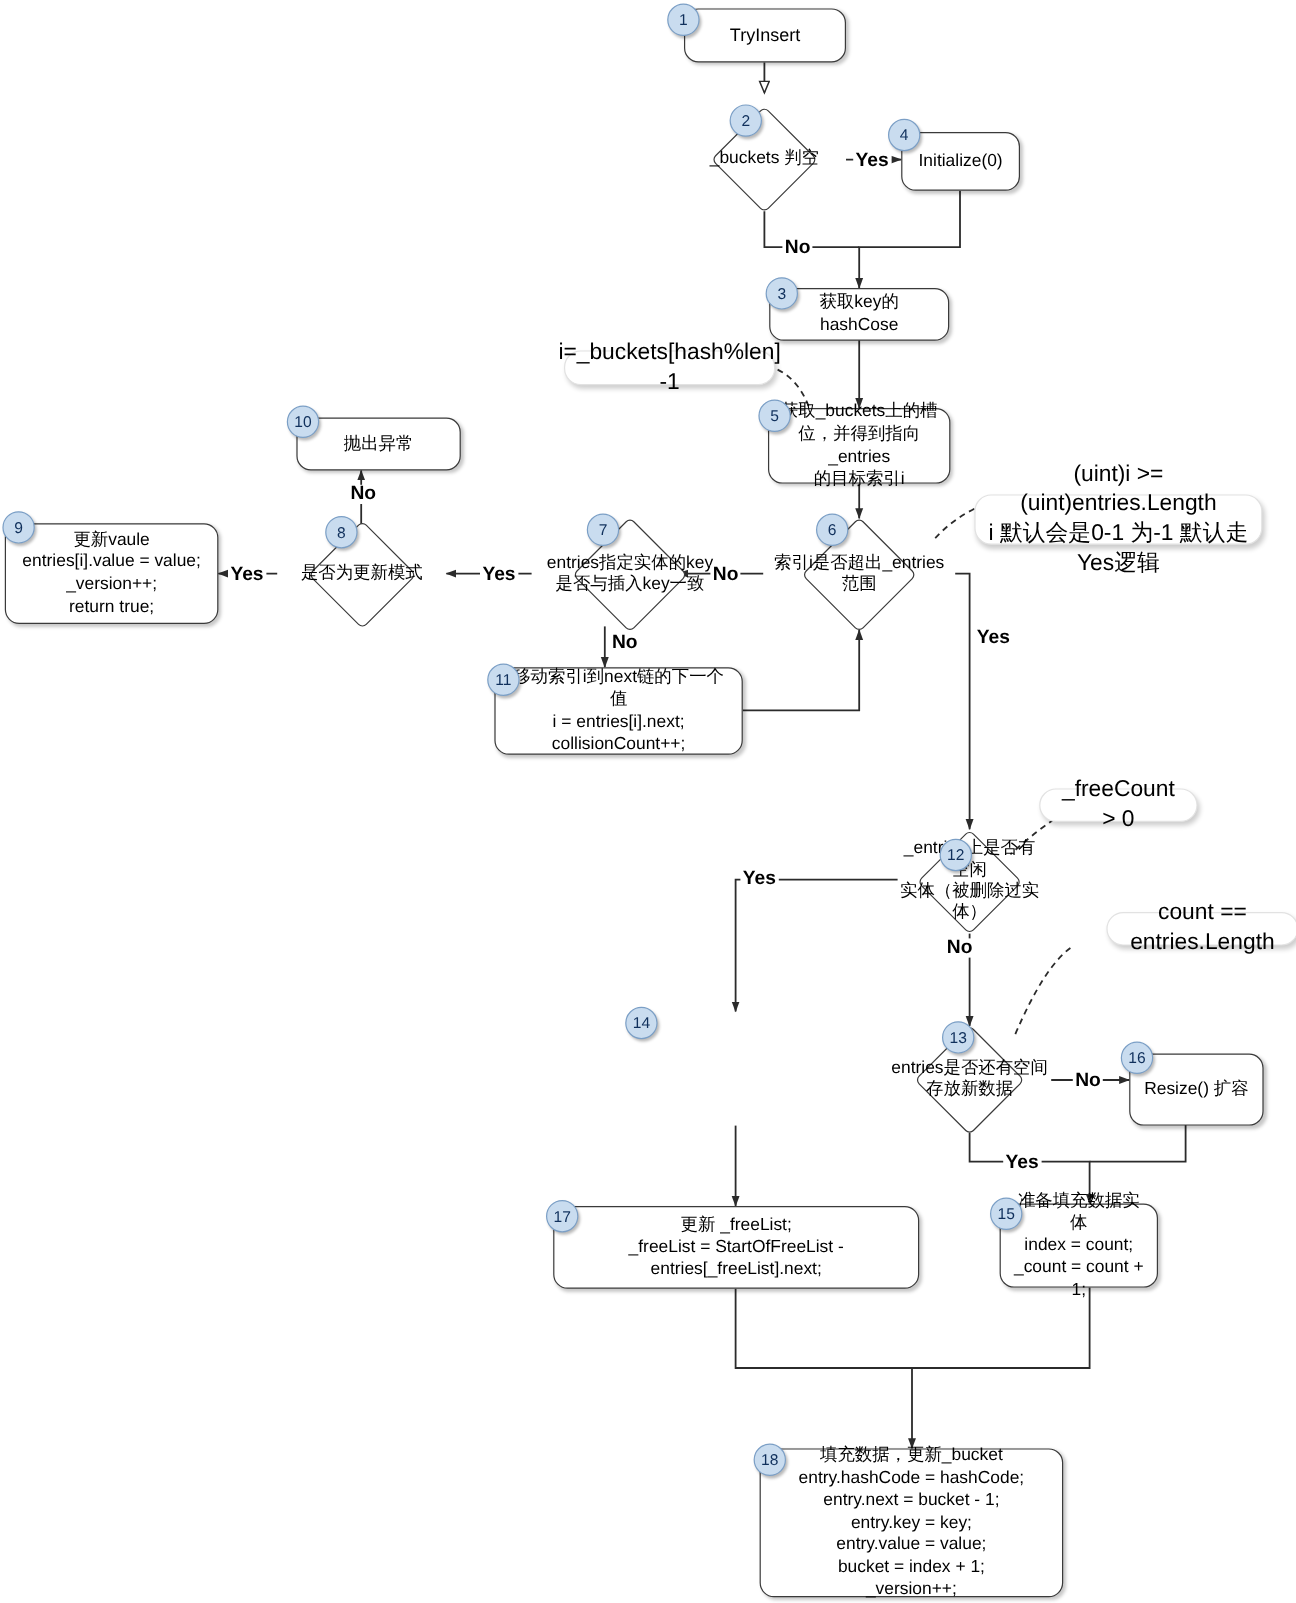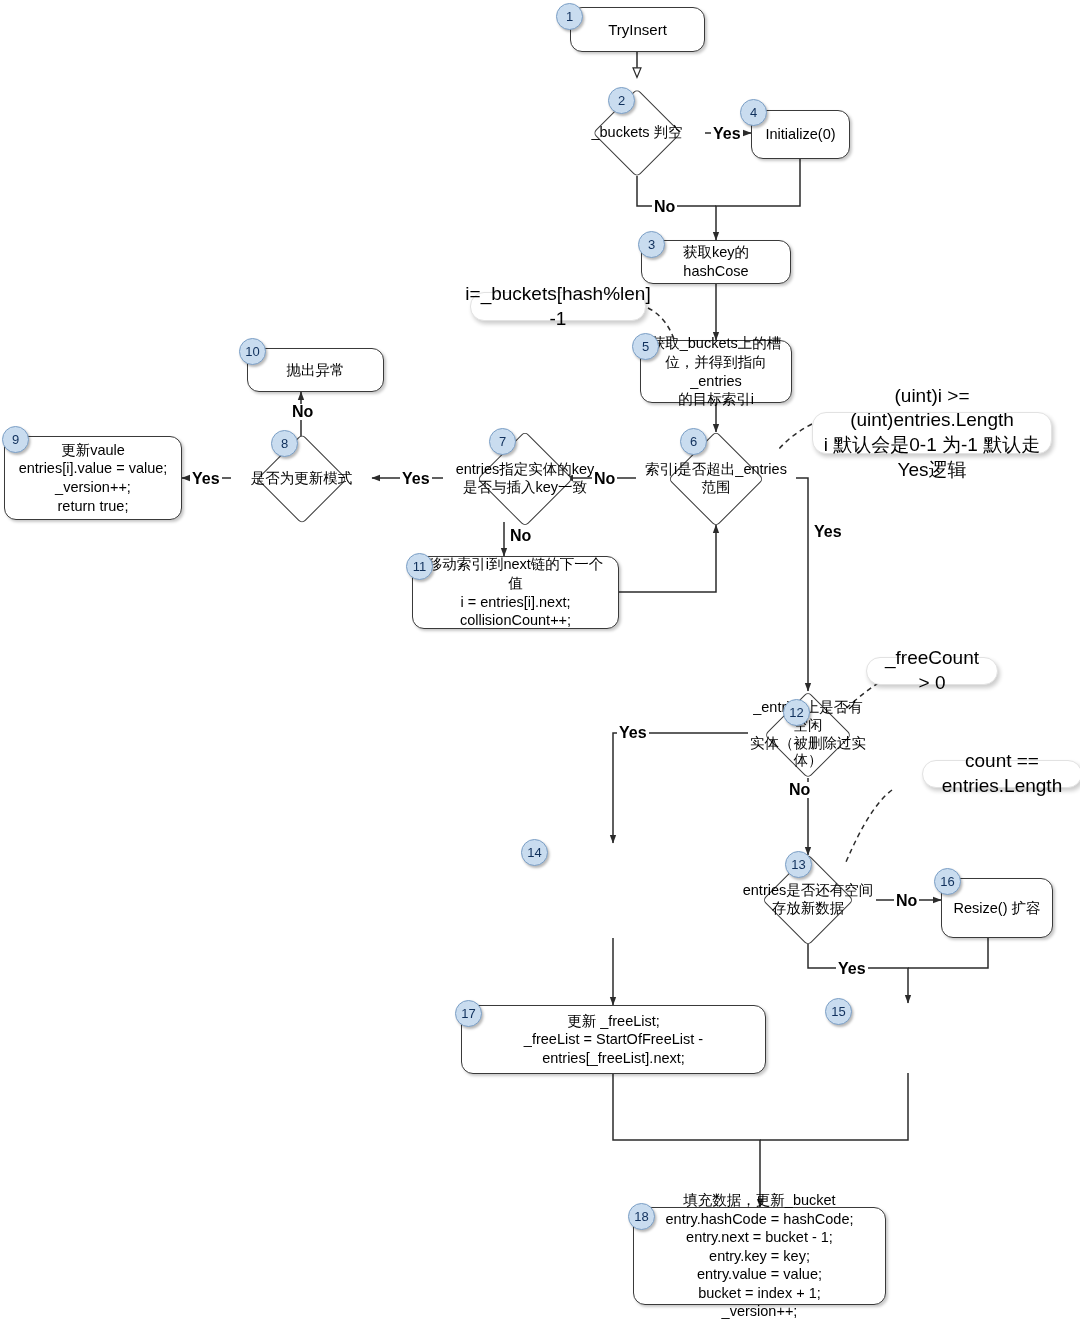--- a/index.html
+++ b/index.html
@@ -303,33 +303,38 @@
     <div class="txt f14">Resize() 扩容</div>
   </div>
   <div class="badge" style="left:934px;top:868px;">
       <span>16</span>
     </div>
 
   <div class="badge" style="left:521px;top:839px;">
       <span>14</span>
     </div>
 
+  <div class="node rect" style="left:833px;top:1003px;width:132px;height:70px;">
+    <div class="txt f14">准备填充数据实体
+index = count;
+_count = count + 1;</div>
+  </div>
   <div class="badge" style="left:825px;top:998px;">
       <span>15</span>
     </div>
 
   <div class="node rect" style="left:461px;top:1005px;width:305px;height:69px;">
     <div class="txt f14">更新 _freeList;
 _freeList = StartOfFreeList - entries[_freeList].next;</div>
   </div>
   <div class="badge" style="left:455px;top:1000px;">
       <span>17</span>
     </div>
 
-  <div class="node rect" style="left:633px;top:1207px;width:253px;height:98px;">
+  <div class="node rect" style="left:633px;top:1207px;width:253px;height:124px;">
     <div class="txt f14">填充数据，更新_bucket
 entry.hashCode = hashCode;
 entry.next = bucket - 1;
 entry.key = key;
 entry.value = value;
 bucket = index + 1;
 _version++;</div>
   </div>
   <div class="badge" style="left:628px;top:1203px;">
       <span>18</span>

